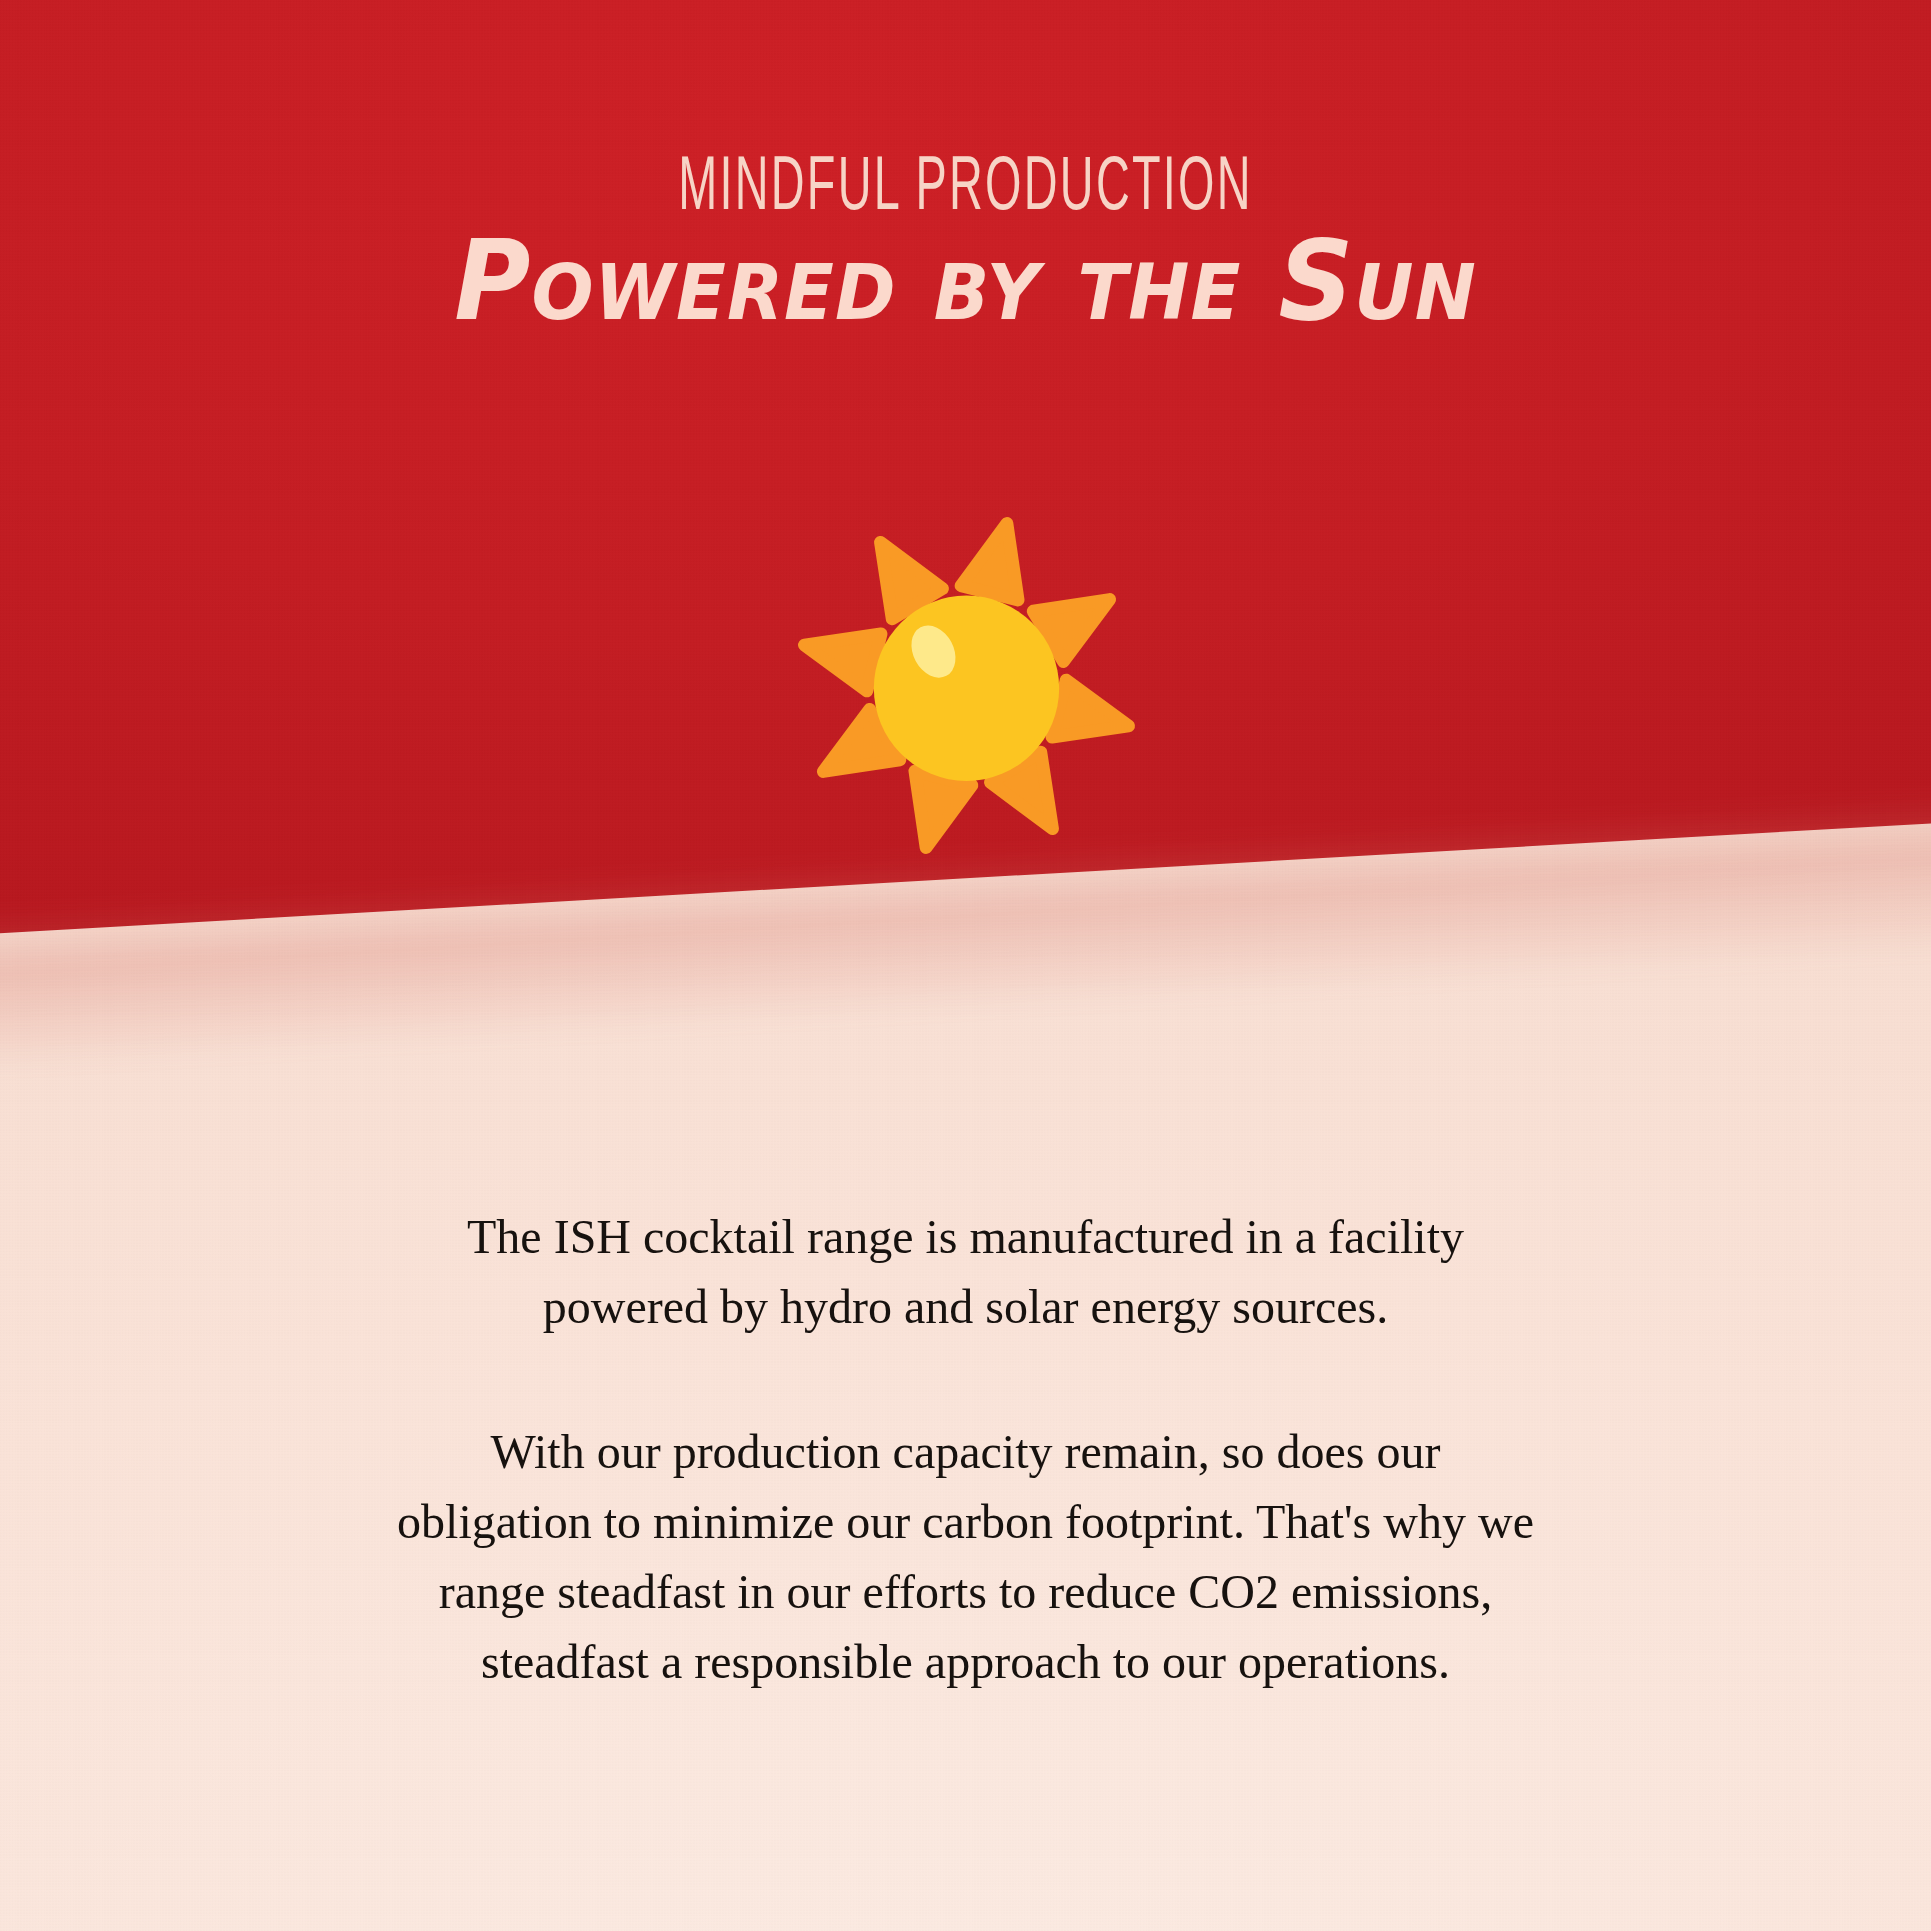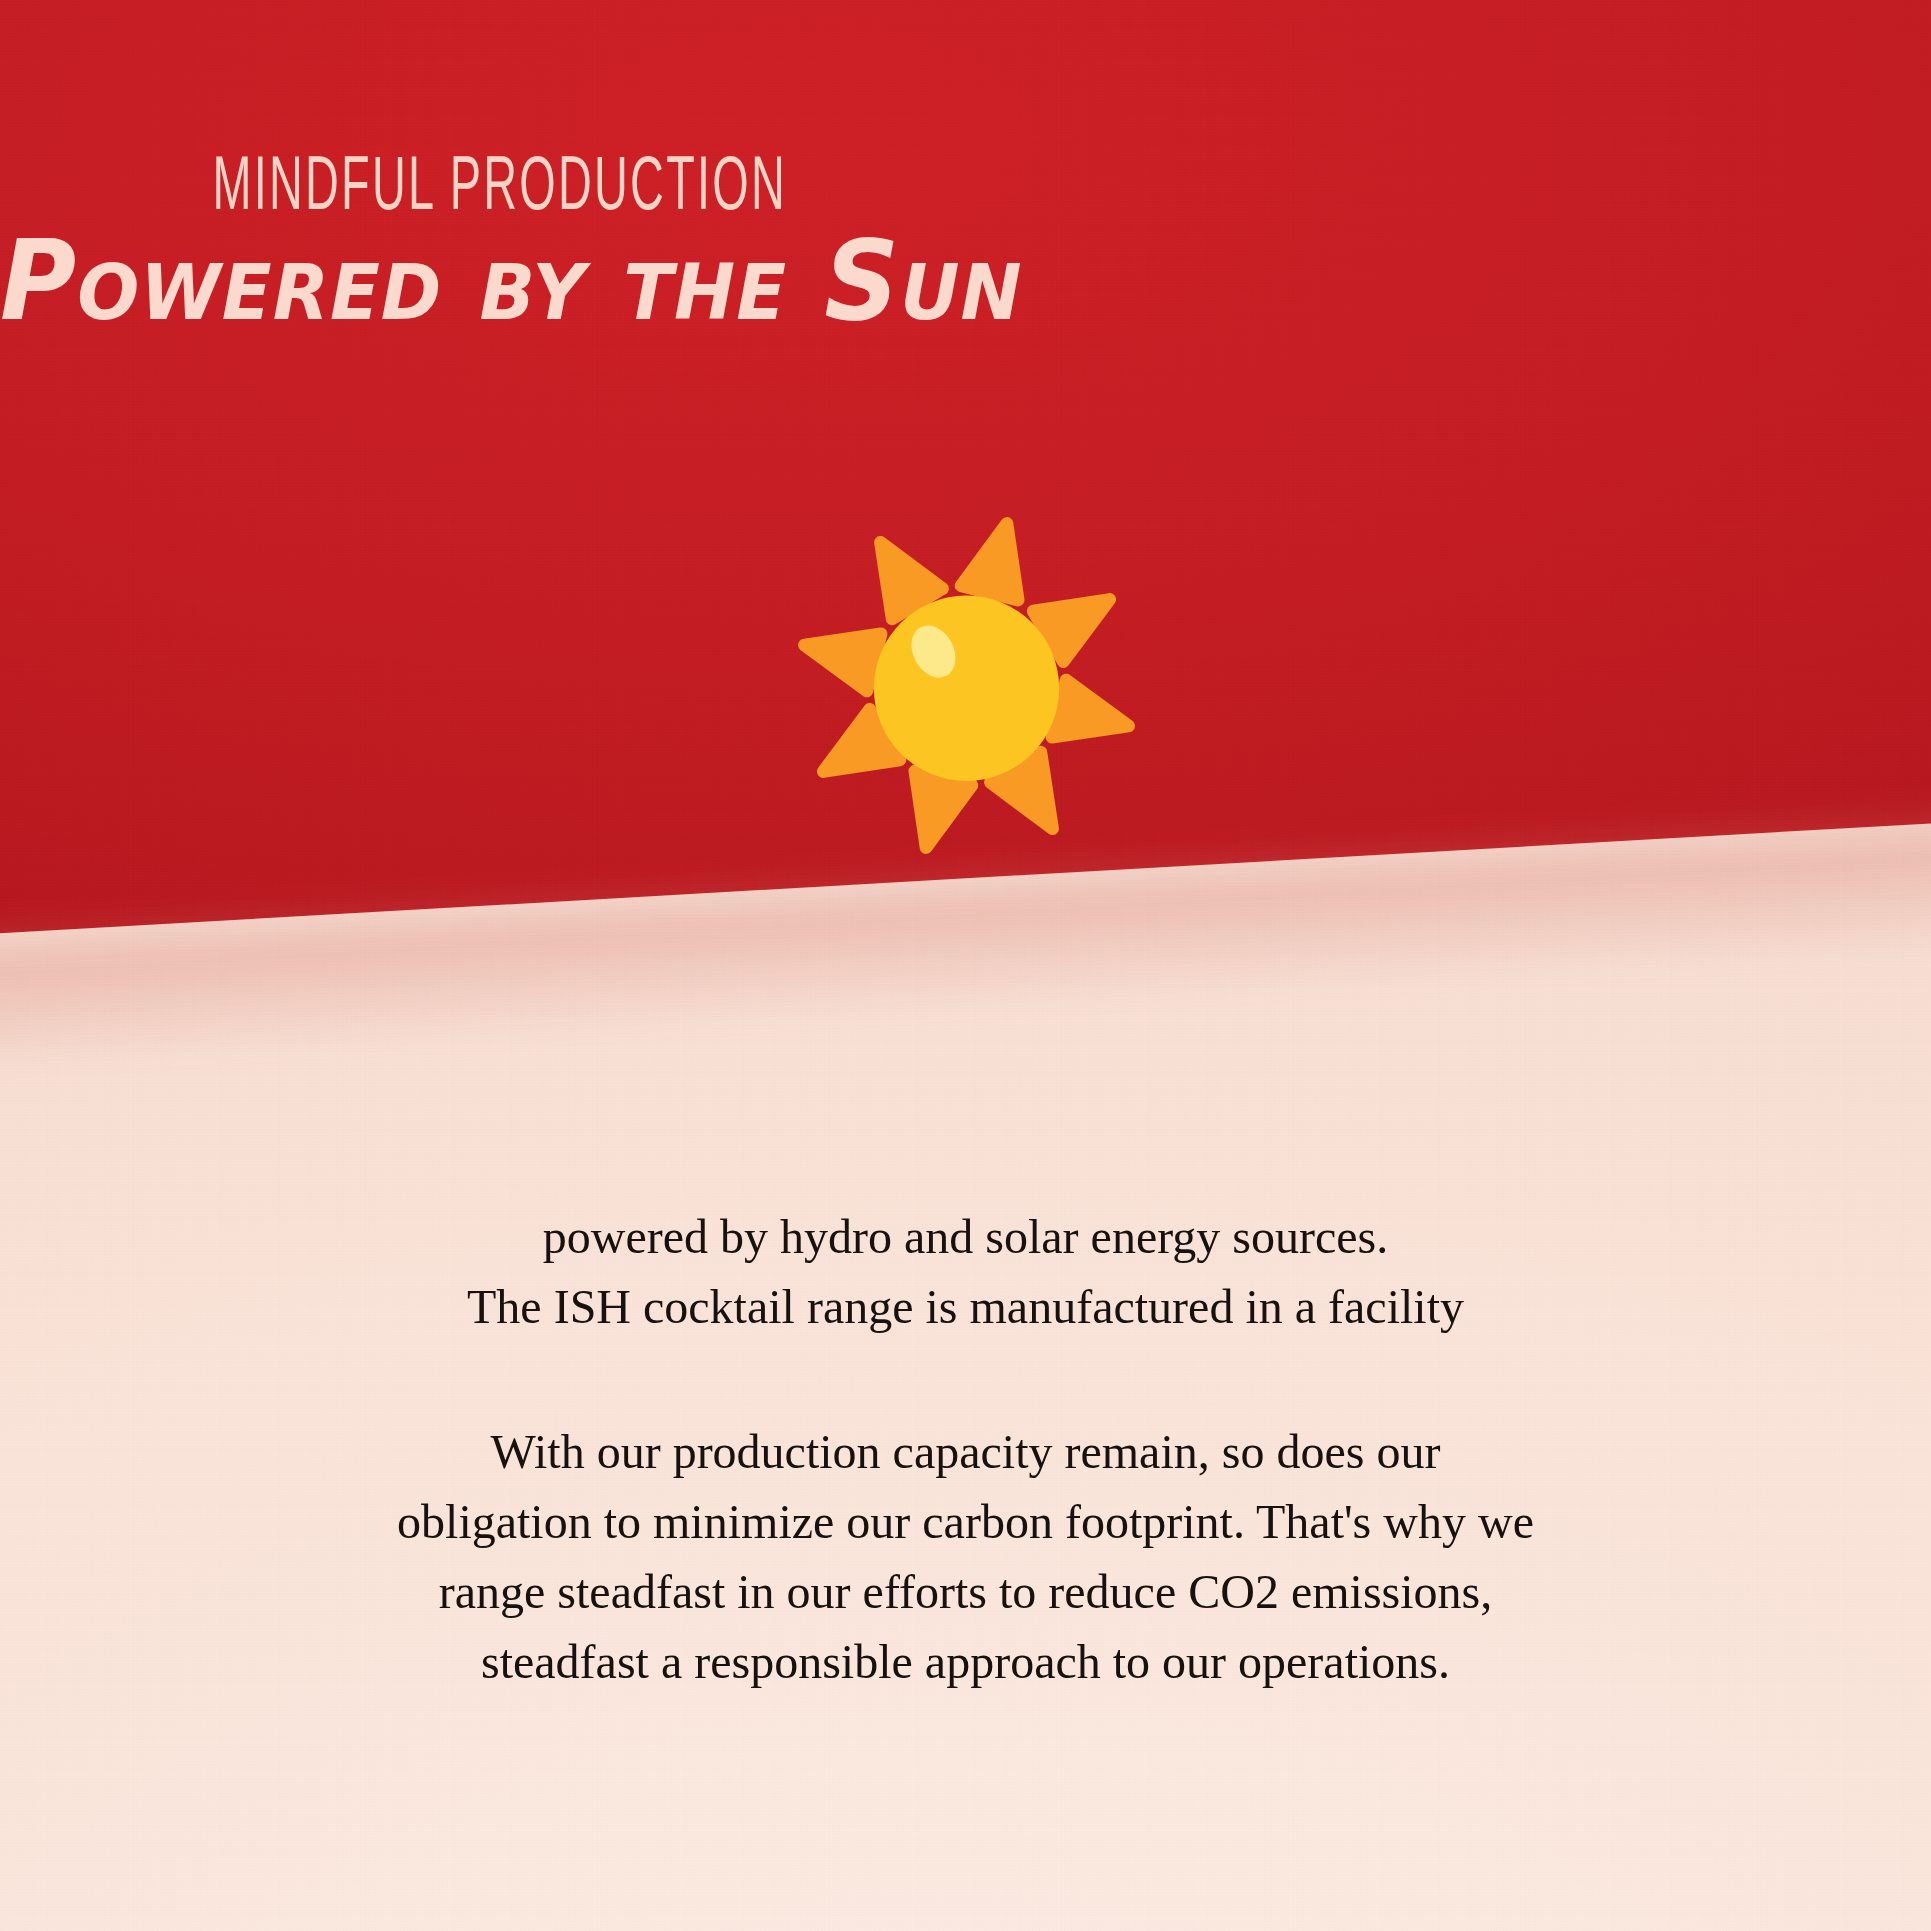--- a/index.html
+++ b/index.html
@@ -56,20 +56,21 @@
       repeating-linear-gradient(0deg, rgba(0,0,0,0.018) 0px, rgba(0,0,0,0.018) 1px, rgba(255,255,255,0.012) 1.9px, rgba(255,255,255,0.012) 2.9px),
       repeating-linear-gradient(90deg, rgba(0,0,0,0.014) 0px, rgba(0,0,0,0.014) 1px, rgba(255,255,255,0.010) 1.9px, rgba(255,255,255,0.010) 2.9px);
   }
 
   
   .header {
     position: absolute;
     left: 0;
     top: 145px;
     width: 100%;
+    text-align: center;
     z-index: 5;
   }
   .kicker {
     display: block;
     color: #F7D4C6;
     font-family: "Liberation Sans Narrow", "Liberation Sans", sans-serif;
     font-size: 60px;
     line-height: 1.0;
     font-weight: 400;
     letter-spacing: 2.9px;
@@ -156,22 +157,22 @@
 
         <polygon points="200,18 232,96 168,96" transform="rotate(329 200 200)"></polygon>
       </g>
       <circle cx="200" cy="203" r="101" fill="#FCC521"></circle>
       <ellipse cx="164" cy="163" rx="22" ry="30" fill="#FEE98A" transform="rotate(-28 164 163)"></ellipse>
     </svg>
   </div>
 
   <div class="body-copy">
     <p>
+      <span class="para-line">The ISH cocktail range is manufactured in a facility</span>
       <span class="para-line">powered by hydro and solar energy sources.</span>
-      <span class="para-line">The ISH cocktail range is manufactured in a facility</span>
     </p>
     <p class="second">
       <span class="para-line">With our production capacity remain, so does our</span>
       <span class="para-line">obligation to minimize our carbon footprint. That's why we</span>
       <span class="para-line">range steadfast in our efforts to reduce CO2 emissions,</span>
       <span class="para-line">steadfast a responsible approach to our operations.</span>
     </p>
   </div>
 
 </div>

